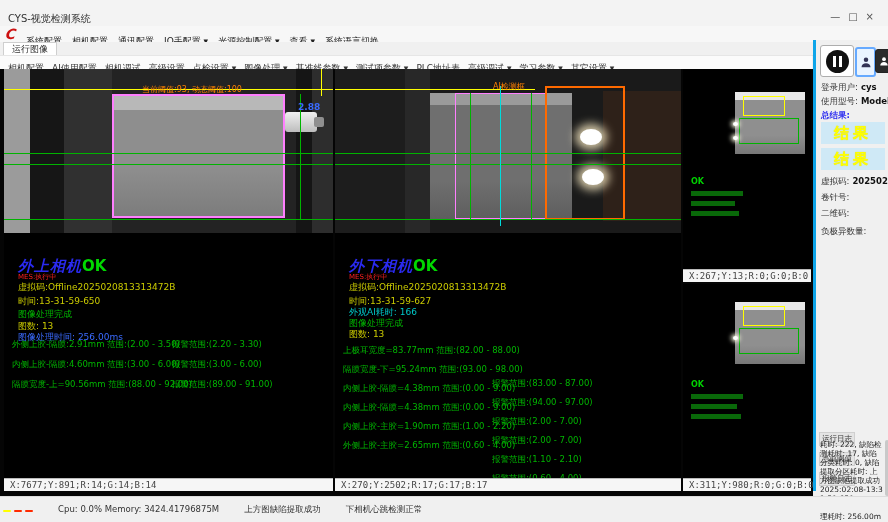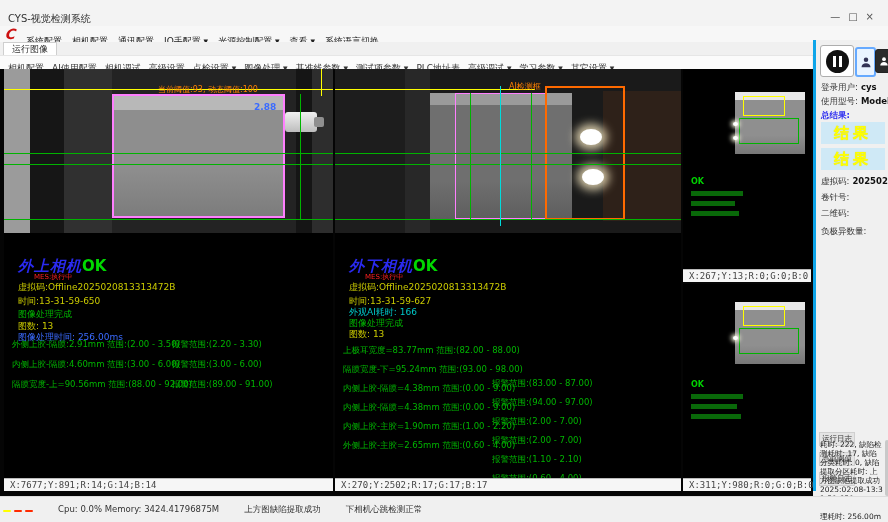--- a/index.html
+++ b/index.html
@@ -39,22 +39,22 @@
       linear-gradient(90deg,#9b9b9b 0 26px,#161616 26px 60px,#303030 60px 108px,#232323 108px 292px,#151515 292px 308px,#2d2d2d 308px 100%);}
   .cell{position:absolute;left:108px;top:25px;width:173px;height:124px;
         background:linear-gradient(180deg,#b8b8b8 0 14px,#8e8e8e 14px 60%,#7c7c7c);border:2px solid #ff7fff;box-sizing:border-box;}
   .nozzle{position:absolute;left:281px;top:43px;width:32px;height:20px;background:linear-gradient(180deg,#f0f0f0,#bdbdbd);border-radius:3px;}
   .nozzle-tip{position:absolute;left:310px;top:48px;width:10px;height:10px;background:#8f8f8f;border-radius:2px;}
   .hline{position:absolute;left:0;width:100%;height:1px;}
   .vline{position:absolute;width:1px;}
   .yellow{background:#ffff00;}
   .green{background:#00b400;}
   .cyan{background:#00dcdc;}
-  .overlay-label{position:absolute;font-size:8px;color:#ff8000;white-space:nowrap;margin-left:16px;}
-  .overlay-value{position:absolute;font-size:9px;color:#3a6bff;font-weight:bold;}
+  .overlay-label{position:absolute;font-size:8px;color:#ff8000;white-space:nowrap;}
+  .overlay-value{position:absolute;font-size:9px;color:#3a6bff;font-weight:bold;margin-left:44px;}
 
   
   #center-img{height:164px;background:
       linear-gradient(90deg,#1d1d1d 0 70px,#282828 70px 95px,#1a1a1a 95px 100%);}
   .cell2{position:absolute;left:95px;top:24px;width:142px;height:126px;
          background:linear-gradient(180deg,#9a9a9a 0 12px,#6f6f6f 12px 70%,#5e5e5e);}
   .pinkbox{position:absolute;left:120px;top:24px;width:92px;height:126px;border:1px solid #ff7fff;box-sizing:border-box;}
   .orangebox{position:absolute;left:210px;top:17px;width:80px;height:134px;border:2px solid #ff6a00;box-sizing:border-box;}
   .brownblock{position:absolute;left:268px;top:22px;width:78px;height:130px;background:#2e2119;}
   .blob{position:absolute;width:22px;height:16px;border-radius:50%;background:#ffffff;box-shadow:0 0 10px 5px rgba(255,240,200,.8);}
@@ -64,21 +64,21 @@
             background:linear-gradient(180deg,#e8e8e8 0 8px,#8f8f8f 8px 70%,#777);}
   .mini-box-g{position:absolute;border:1px solid #00b400;}
   .mini-box-y{position:absolute;border:1px solid #ffff00;}
   .dot{position:absolute;width:5px;height:4px;border-radius:50%;background:#fff;box-shadow:0 0 4px 2px rgba(255,255,230,.9);}
   .gbar{position:absolute;height:5px;background:#0b7a0b;opacity:.85;}
   .mini-ok{position:absolute;font-size:8px;color:#00d000;font-weight:bold;}
 
   
   .cam-title{position:absolute;left:14px;top:188px;font-size:15px;font-weight:bold;font-style:italic;color:#2a2af0;letter-spacing:1px;}
   .cam-ok{color:#00d800;font-style:normal;letter-spacing:0;}
-  .mes{position:absolute;left:30px;top:203px;font-size:7px;color:#ff2020;}
+  .mes{position:absolute;left:14px;top:203px;font-size:7px;color:#ff2020;}
   .yline{position:absolute;left:14px;font-size:9px;color:#cbcb00;white-space:nowrap;}
   .gline{position:absolute;left:14px;font-size:9px;color:#00b400;white-space:nowrap;}
   .bline{position:absolute;left:14px;font-size:9px;color:#3a6bff;white-space:nowrap;}
   .cline{position:absolute;left:14px;font-size:9px;color:#00c8c8;white-space:nowrap;}
   .meas-list{position:absolute;left:0;width:100%;}
   .meas-row{position:relative;height:20px;}
   .meas-row .m-text{position:absolute;left:8px;top:0;font-size:8.5px;color:#00b400;white-space:nowrap;}
   .meas-row .m-alarm{position:absolute;left:168px;top:0;font-size:8.5px;color:#00b400;white-space:nowrap;}
   #center-panel .meas-row{height:19px;}
   #center-panel .meas-row .m-alarm{left:157px;margin-top:33px;}

